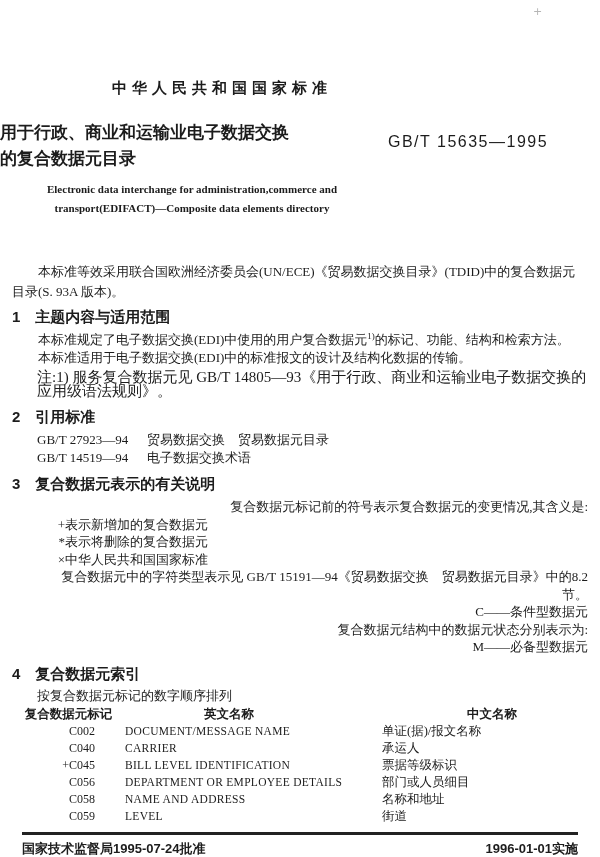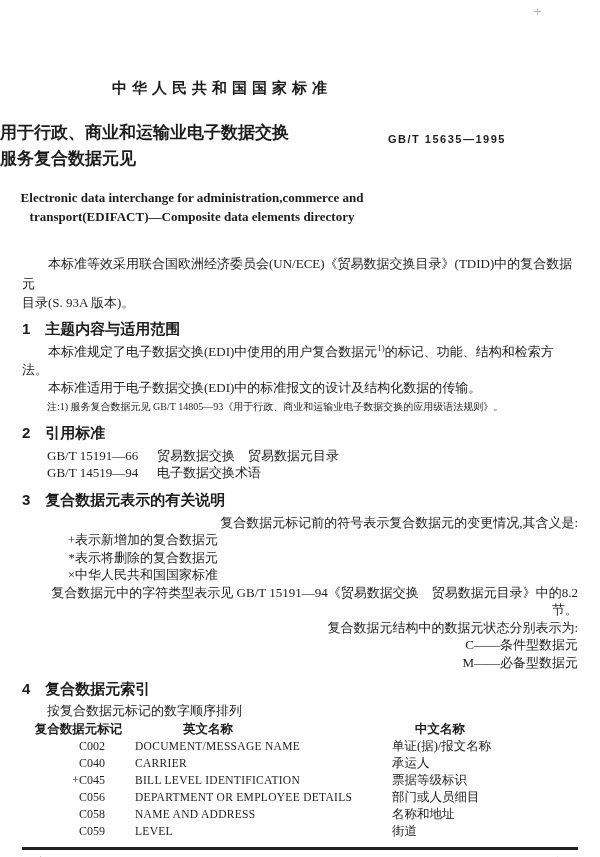--- a/index.html
+++ b/index.html
@@ -21,56 +21,56 @@
   }
   .title-block { margin-top:22px; position:relative; }
   .title-cn {
     width:424px; 
     font-family:"Liberation Sans","DejaVu Sans",sans-serif;
     font-weight:bold; font-size:17px; line-height:26px;
   }
   .std-number {
     position:absolute; left:388px; top:13px;
     font-family:"Liberation Sans","DejaVu Sans",sans-serif;
-    font-weight:bold; font-size:11px; letter-spacing:1.5px; white-space:nowrap;
+    font-weight:normal; font-size:16px; letter-spacing:1.5px; white-space:nowrap;
   }
   .subtitle-en {
-    width:384px; margin-top:16px; text-align:center;
-    font-weight:bold; font-size:13px; line-height:19px;
-  }
-  .content { margin-top:28px; padding:0 22px; font-size:13px; }
+    width:384px; margin-top:8px; text-align:center;
+    font-weight:bold; font-size:11px; line-height:19px;
+  }
+  .content { margin-top:44px; padding:0 12px; font-size:13px; }
   .para { line-height:19.5px; }
   .indent { text-indent:2em; }
   .sec-heading {
     font-family:"Liberation Sans","DejaVu Sans",sans-serif;
     font-weight:bold; font-size:15px; line-height:17px;
   }
   .h1 { margin-top:7px; }
   .h2 { margin-top:10px; }
   .h3 { margin-top:9px; }
   .h4 { margin-top:9px; }
   .body-line { line-height:18px; }
   .s1-body { margin-top:6px; }
   .footnote {
     margin-top:3px; margin-left:25px;
-    font-size:10px; line-height:14px;
+    font-size:15px; line-height:14px;
   }
   sup.note-ref { font-size:9px; vertical-align:super; line-height:0; }
   .ref-list { margin-top:6px; margin-left:25px; }
   .ref-row { line-height:17.5px; }
   .ref-code { display:inline-block; width:110px; }
   .s3-body { margin-top:6px;text-align:right; }
   .s3-body > div { line-height:17.5px; }
   .lvl1 { margin-left:25px; }
   .symbol-row { display:flex; }
   .symbol-glyph { width:28px; }
   .sort-note { margin-top:5px; margin-left:25px; line-height:17px; }
   .index-table { margin-top:2px; }
   .t-row { display:flex; line-height:17px; align-items:baseline; }
-  .t-head { font-weight:bold; font-size:12.5px; }
+  .t-head { font-weight:bold; font-size:12.5px;gap:31px; }
   .th-tag { width:113px; text-align:center; }
   .th-en  { width:257px; padding-left:48px; }
   .th-zh  { padding-left:23px; }
   .t-col-code {
     width:113px; padding-right:30px; text-align:right; font-size:12px;
   }
   .t-col-en { width:257px; font-size:11.5px; letter-spacing:.3px; }
   .t-col-zh { flex:1; font-size:12.5px; }
   .footer-rule {
     margin:7px 22px 0 22px; border-top:3px solid #222;
@@ -86,21 +86,21 @@
 
 <div class="page">
 
   <span class="reg-mark">+</span>
 
   <div class="std-label">中华人民共和国国家标准</div>
 
   <div class="title-block">
     <div class="title-cn">
       <div>用于行政、商业和运输业电子数据交换</div>
-      <div>服务复合数据元见</div>
+      <div>的复合数据元目录</div>
     </div>
     <div class="std-number">GB/T 15635—1995</div>
   </div>
 
   <div class="subtitle-en">
     <div>Electronic data interchange for administration,commerce and</div>
     <div>transport(EDIFACT)—Composite data elements directory</div>
   </div>
 
   <div class="content">
@@ -111,21 +111,21 @@
     <div class="sec-heading h1">1　主题内容与适用范围</div>
     <div class="s1-body">
       <div class="body-line indent"><span>本标准规定了电子数据交换(EDI)中使用的用户复合数据元</span><sup class="note-ref">1)</sup><span>的标记、功能、结构和检索方法。</span></div>
       <div class="body-line indent">本标准适用于电子数据交换(EDI)中的标准报文的设计及结构化数据的传输。</div>
       <div class="footnote">注:1) 服务复合数据元见 GB/T 14805—93《用于行政、商业和运输业电子数据交换的应用级语法规则》。</div>
     </div>
 
     <div class="sec-heading h2">2　引用标准</div>
     <div class="ref-list">
       <div class="ref-row">
-        <span class="ref-code">GB/T 15191—66</span><span>贸易数据交换　贸易数据元目录</span>
+        <span class="ref-code">GB/T 27923—94</span><span>贸易数据交换　贸易数据元目录</span>
       </div>
       <div class="ref-row">
         <span class="ref-code">GB/T 14519—94</span><span>电子数据交换术语</span>
       </div>
     </div>
 
     <div class="sec-heading h3">3　复合数据元表示的有关说明</div>
     <div class="s3-body">
       <div class="lvl1">复合数据元标记前的符号表示复合数据元的变更情况,其含义是:</div>
       <div class="symbol-row lvl1">
@@ -134,22 +134,22 @@
       </div>
       <div class="symbol-row lvl1">
         <span class="symbol-glyph">*</span>
         <span>表示将删除的复合数据元</span>
       </div>
       <div class="symbol-row lvl1">
         <span class="symbol-glyph">×</span>
         <span>中华人民共和国国家标准</span>
       </div>
       <div class="lvl1">复合数据元中的字符类型表示见 GB/T 15191—94《贸易数据交换　贸易数据元目录》中的8.2节。</div>
+      <div class="lvl1">C——条件型数据元</div>
       <div class="lvl1">复合数据元结构中的数据元状态分别表示为:</div>
-      <div class="lvl1">C——条件型数据元</div>
       <div class="lvl1">M——必备型数据元</div>
     </div>
 
     <div class="sec-heading h4">4　复合数据元索引</div>
     <div class="sort-note">按复合数据元标记的数字顺序排列</div>
 
     <div class="index-table">
       <div class="t-row t-head">
         <span class="th-tag">复合数据元标记</span>
         <span class="th-en">英文名称</span>

